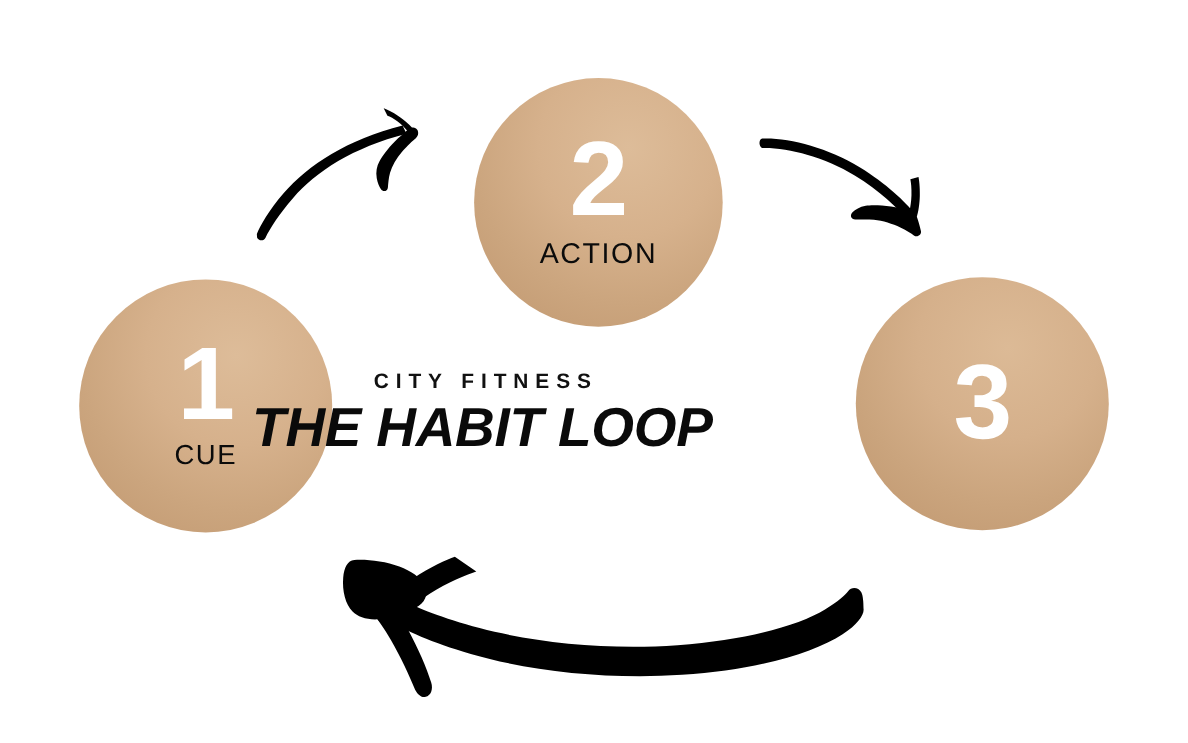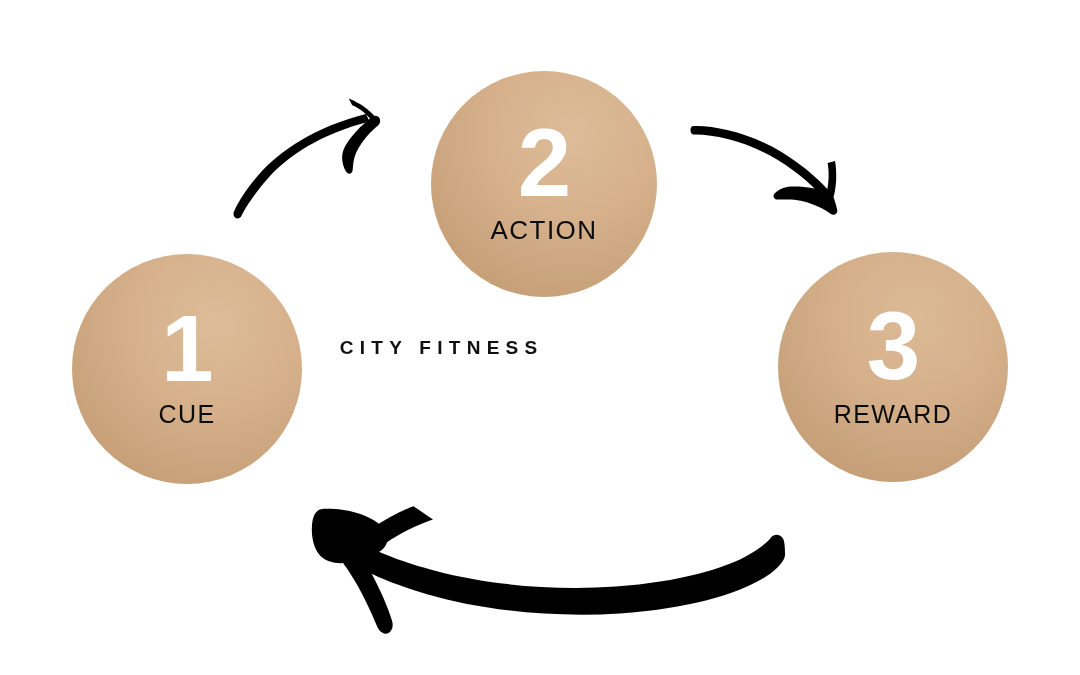--- a/index.html
+++ b/index.html
@@ -218,20 +218,20 @@
     <div class="node-label">CUE</div>
   </div>
 
   <div class="node node-2">
     <div class="node-number">2</div>
     <div class="node-label">ACTION</div>
   </div>
 
   <div class="node node-3">
     <div class="node-number">3</div>
-    <div class="node-label">REWARD</div>
   </div>
 
   <div id="wordmark">
     <div id="brand-line">CITY FITNESS</div>
+    <div id="title-line">THE HABIT LOOP</div>
   </div>
 
 </div>
 
 </body></html>

